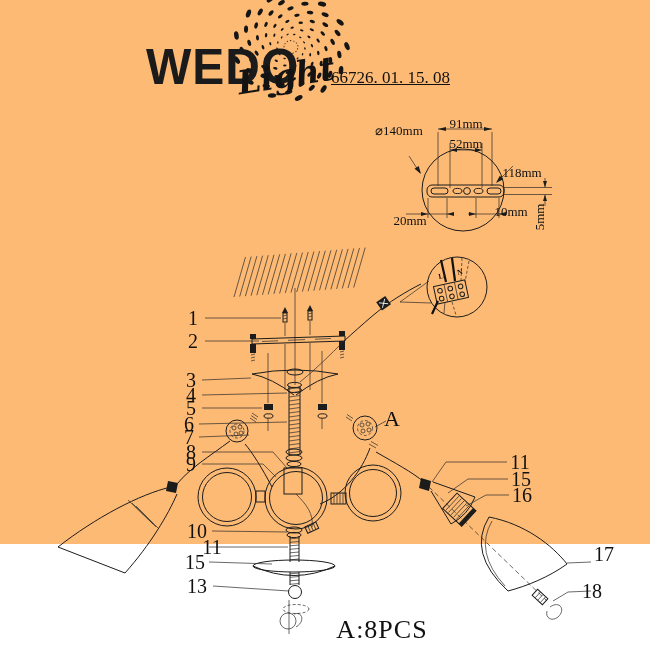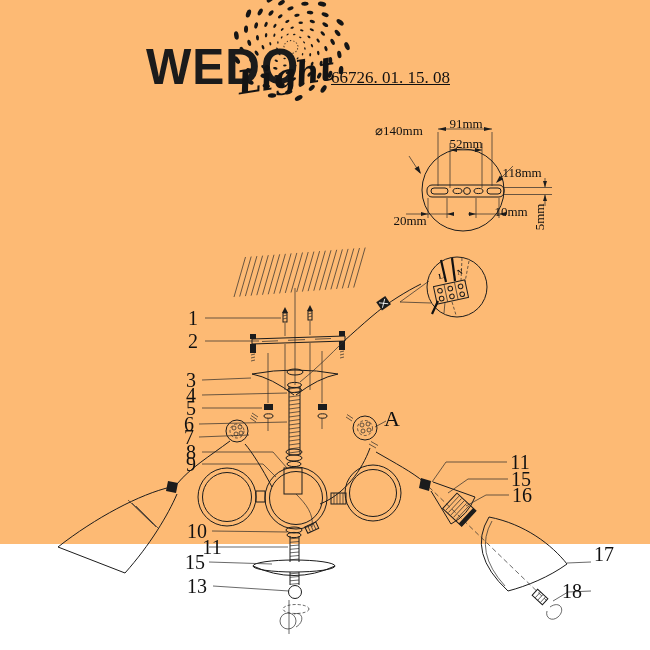--- a/index.html
+++ b/index.html
@@ -494,17 +494,18 @@
 <div class="txt num" style="left:191px;top:452px">8</div>
 <div class="txt num" style="left:191px;top:464px">9</div>
 <div class="txt num" style="left:197px;top:531px">10</div>
 <div class="txt num" style="left:212px;top:547px">11</div>
 <div class="txt num" style="left:195px;top:562px">15</div>
 <div class="txt num" style="left:197px;top:586px">13</div>
 <div class="txt num" style="left:520px;top:462px">11</div>
 <div class="txt num" style="left:521px;top:479px">15</div>
 <div class="txt num" style="left:522px;top:495px">16</div>
 <div class="txt num" style="left:604px;top:554px">17</div>
-<div class="txt num" style="left:572px;top:591px">18</div>
+<div class="txt num" style="left:592px;top:591px">18</div>
 
 <div class="txt" id="detailA" style="left:392px;top:419px">A</div>
+<div class="txt" id="footer" style="left:382px;top:630px">A:8PCS</div>
 
 </div>
 
 </body></html>

